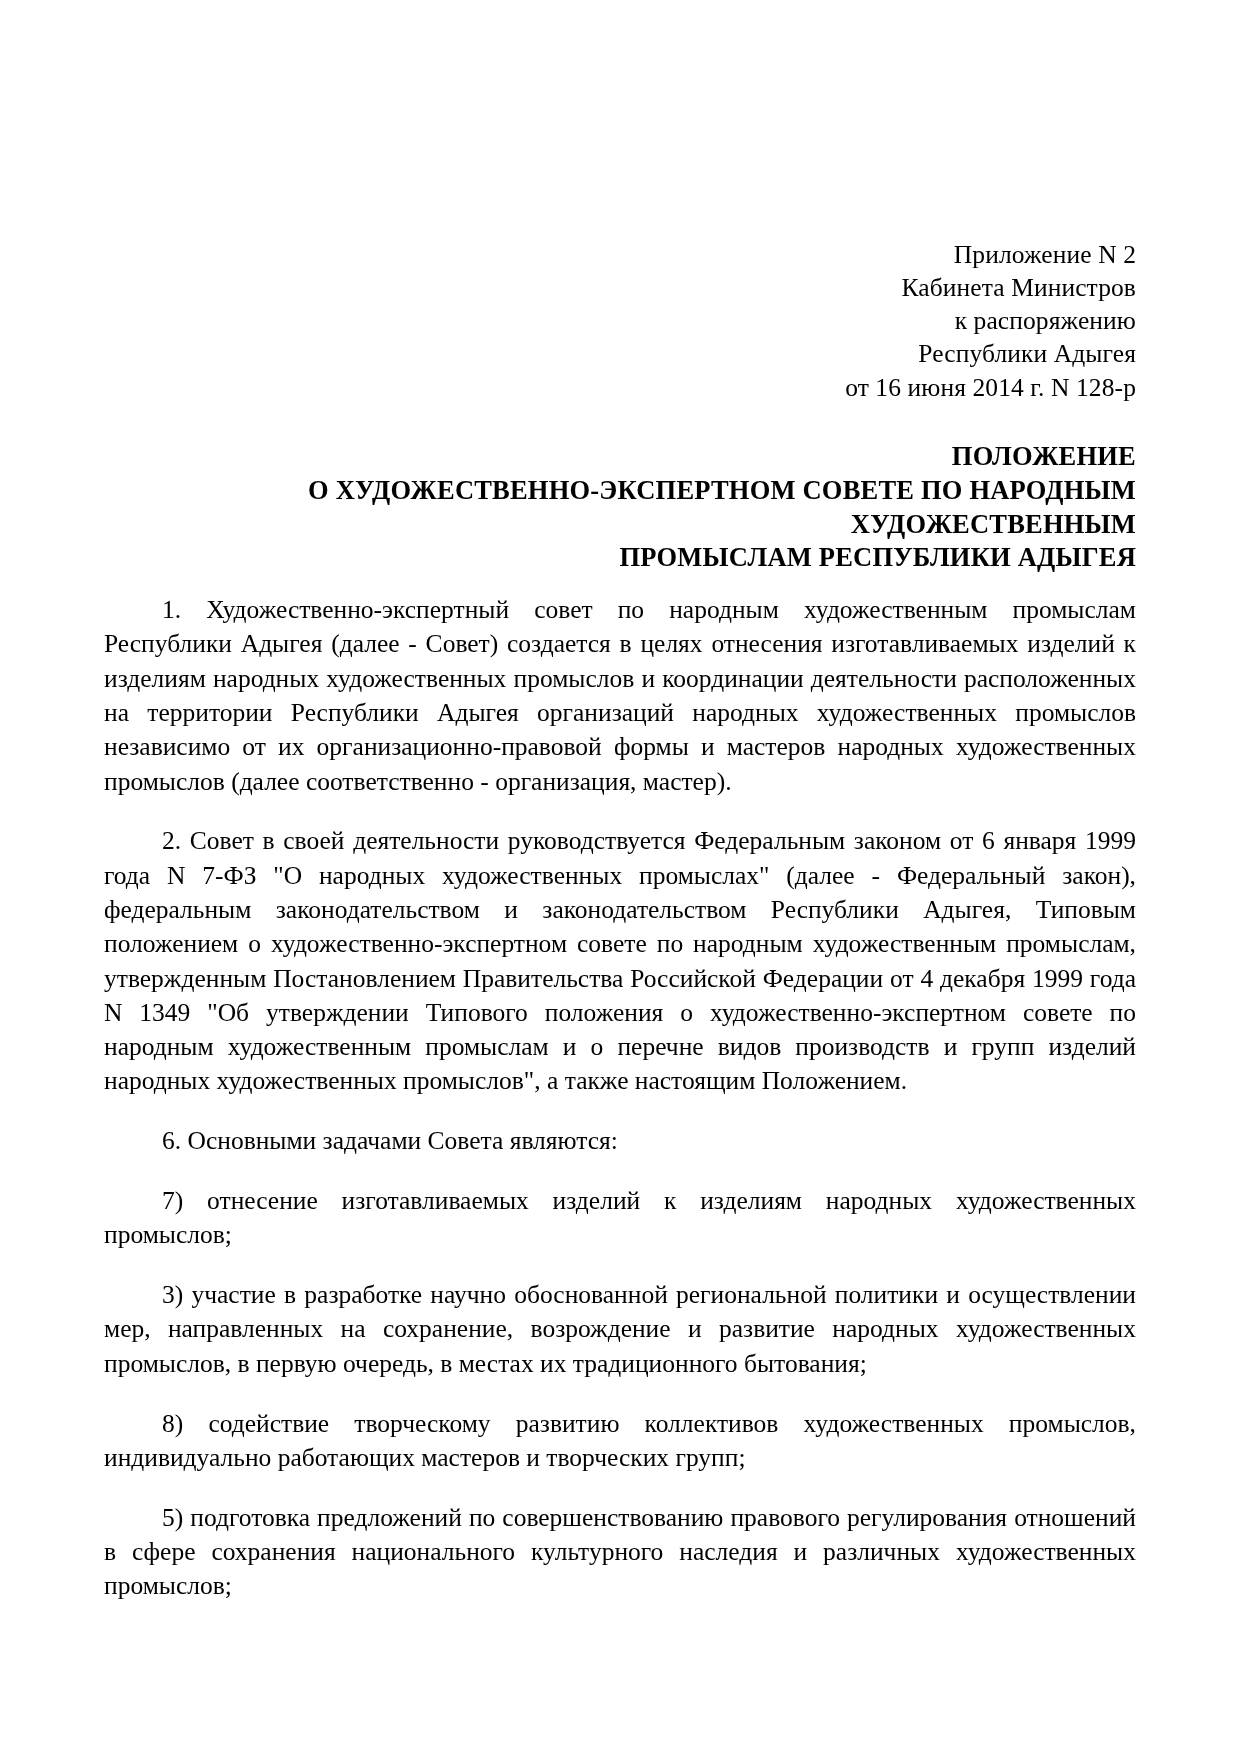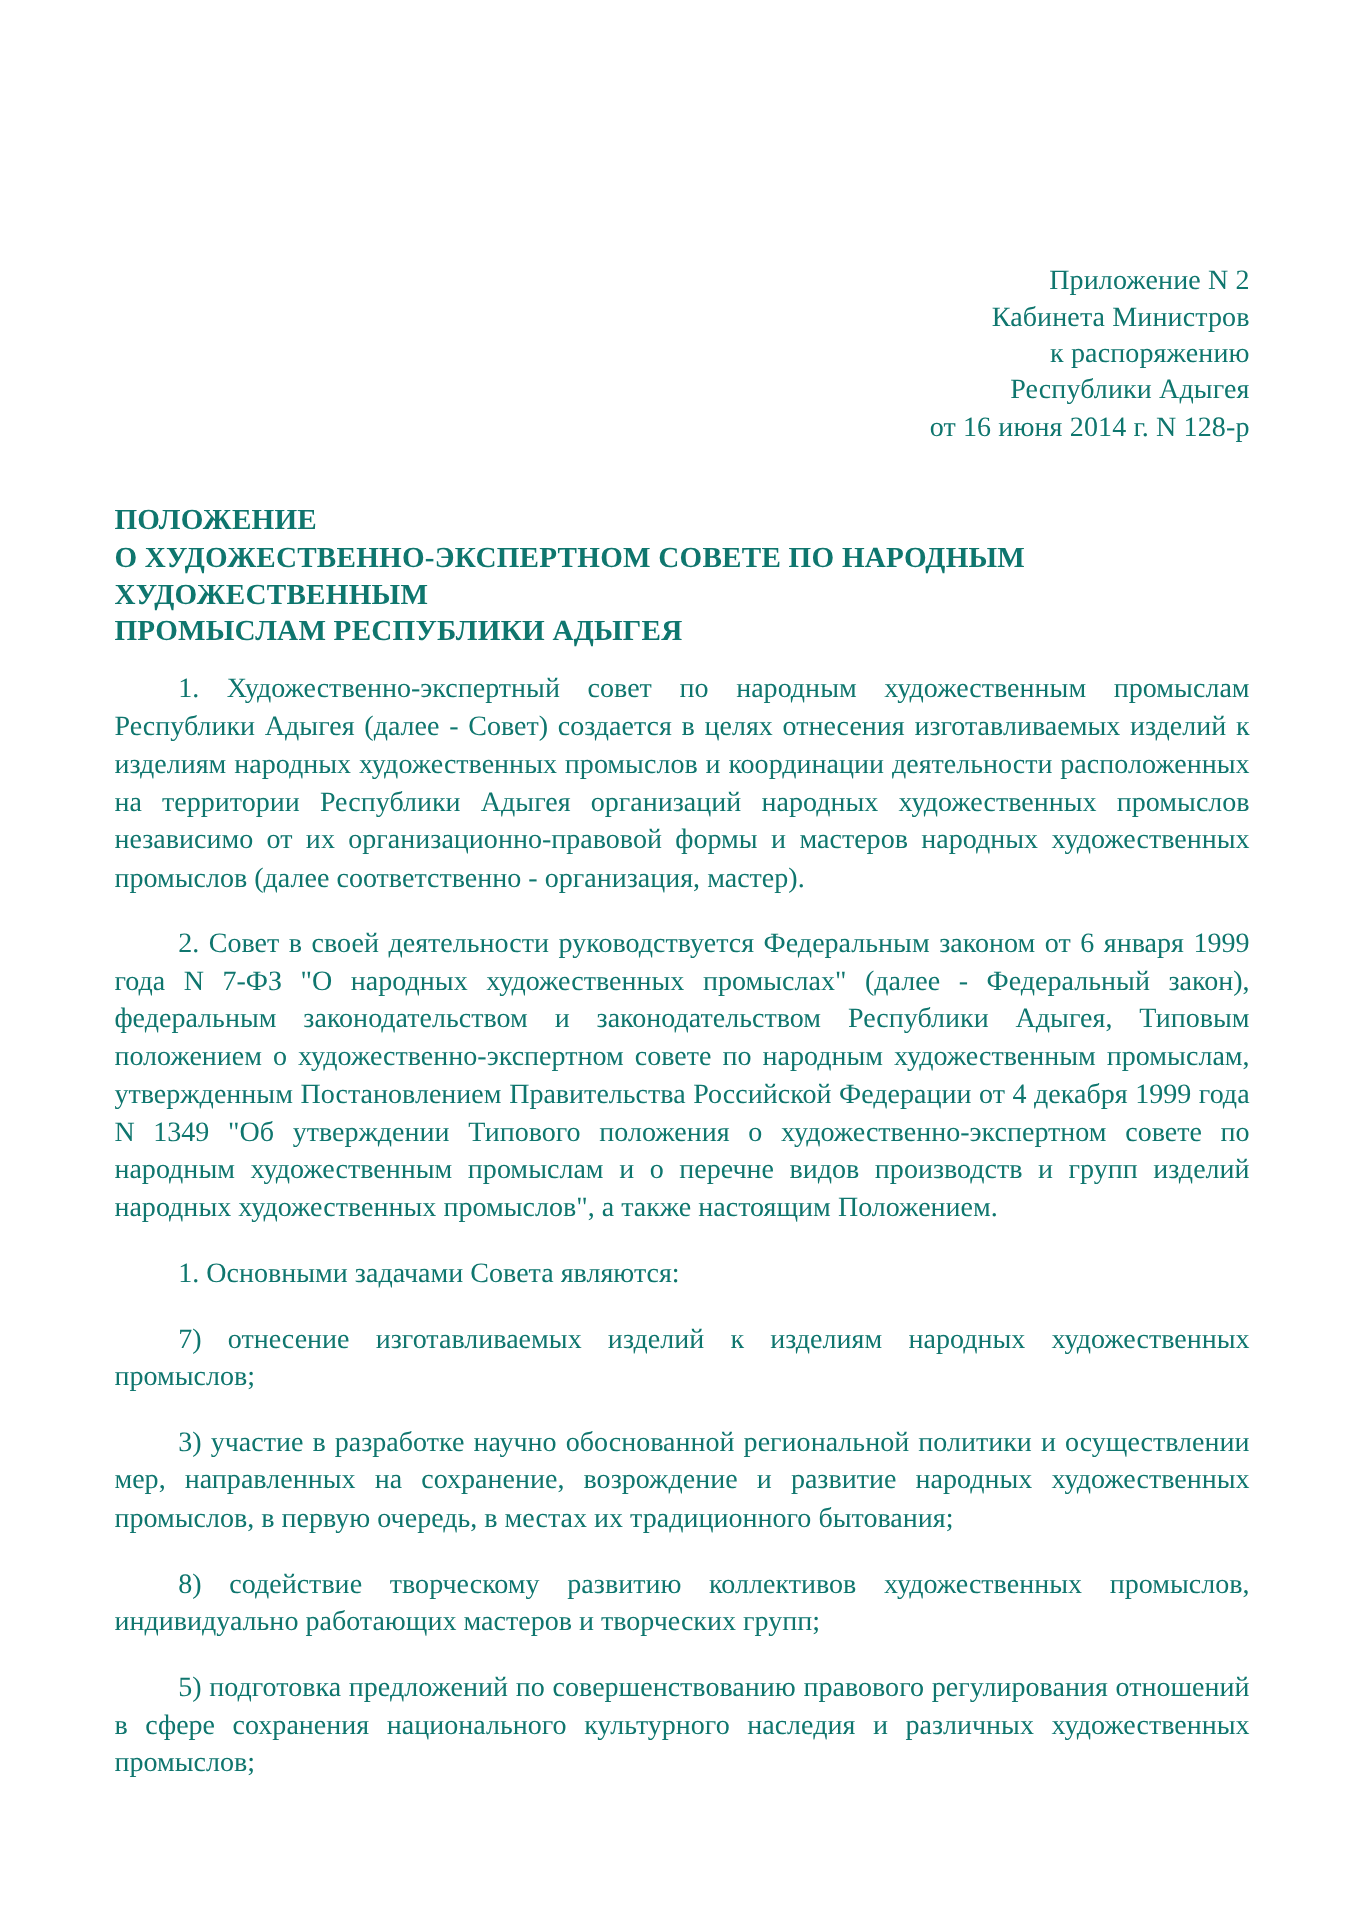--- a/index.html
+++ b/index.html
@@ -11,21 +11,21 @@
   .page {
     position: relative;
     width: 1240px;
     height: 1754px;
     margin: 0 auto;
     background: #ffffff;
     box-sizing: border-box;
     padding: 0;
     overflow: hidden;
     font-family: "Liberation Serif", "DejaVu Serif", serif;
-    color: #0f766e;
+    color: #000000;
   }
   .content {
     position: absolute;
     left: 104px;
     top: 0;
     width: 1032px;
   }
 
   
   .doc-header {
@@ -35,22 +35,22 @@
     line-height: 1.30;
     letter-spacing: 0.1px;
   }
   .doc-header .hline {
     display: block;
     white-space: nowrap;
   }
 
   
   .doc-title {
-    margin-top: 52px;
-    text-align: left;
+    margin-top: 36px;
+    text-align: right;
     font-weight: bold;
     font-size: 26.5px;
     line-height: 1.28;
     letter-spacing: 0.2px;
   }
   .doc-title .tline {
     display: block;
     white-space: nowrap;
   }
 
@@ -83,20 +83,20 @@
 
     <h1 class="doc-title">
       <span class="tline">ПОЛОЖЕНИЕ</span>
       <span class="tline">О ХУДОЖЕСТВЕННО-ЭКСПЕРТНОМ СОВЕТЕ ПО НАРОДНЫМ</span>
       <span class="tline">ХУДОЖЕСТВЕННЫМ</span>
       <span class="tline">ПРОМЫСЛАМ РЕСПУБЛИКИ АДЫГЕЯ</span>
     </h1>
 
     <p class="para block-first">1. Художественно-экспертный совет по народным художественным промыслам Республики Адыгея (далее - Совет) создается в целях отнесения изготавливаемых изделий к изделиям народных художественных промыслов и координации деятельности расположенных на территории Республики Адыгея организаций народных художественных промыслов независимо от их организационно-правовой формы и мастеров народных художественных промыслов (далее соответственно - организация, мастер).</p>
     <p class="para">2. Совет в своей деятельности руководствуется Федеральным законом от 6 января 1999 года N 7-ФЗ "О народных художественных промыслах" (далее - Федеральный закон), федеральным законодательством и законодательством Республики Адыгея, Типовым положением о художественно-экспертном совете по народным художественным промыслам, утвержденным Постановлением Правительства Российской Федерации от 4 декабря 1999 года N 1349 "Об утверждении Типового положения о художественно-экспертном совете по народным художественным промыслам и о перечне видов производств и групп изделий народных художественных промыслов", а также настоящим Положением.</p>
-    <p class="para">1. Основными задачами Совета являются:</p>
+    <p class="para">6. Основными задачами Совета являются:</p>
     <p class="para">7) отнесение изготавливаемых изделий к изделиям народных художественных промыслов;</p>
     <p class="para">3) участие в разработке научно обоснованной региональной политики и осуществлении мер, направленных на сохранение, возрождение и развитие народных художественных промыслов, в первую очередь, в местах их традиционного бытования;</p>
     <p class="para">8) содействие творческому развитию коллективов художественных промыслов, индивидуально работающих мастеров и творческих групп;</p>
     <p class="para">5) подготовка предложений по совершенствованию правового регулирования отношений в сфере сохранения национального культурного наследия и различных художественных промыслов;</p>
 
   </div>
 </div>
 
 </body></html>

